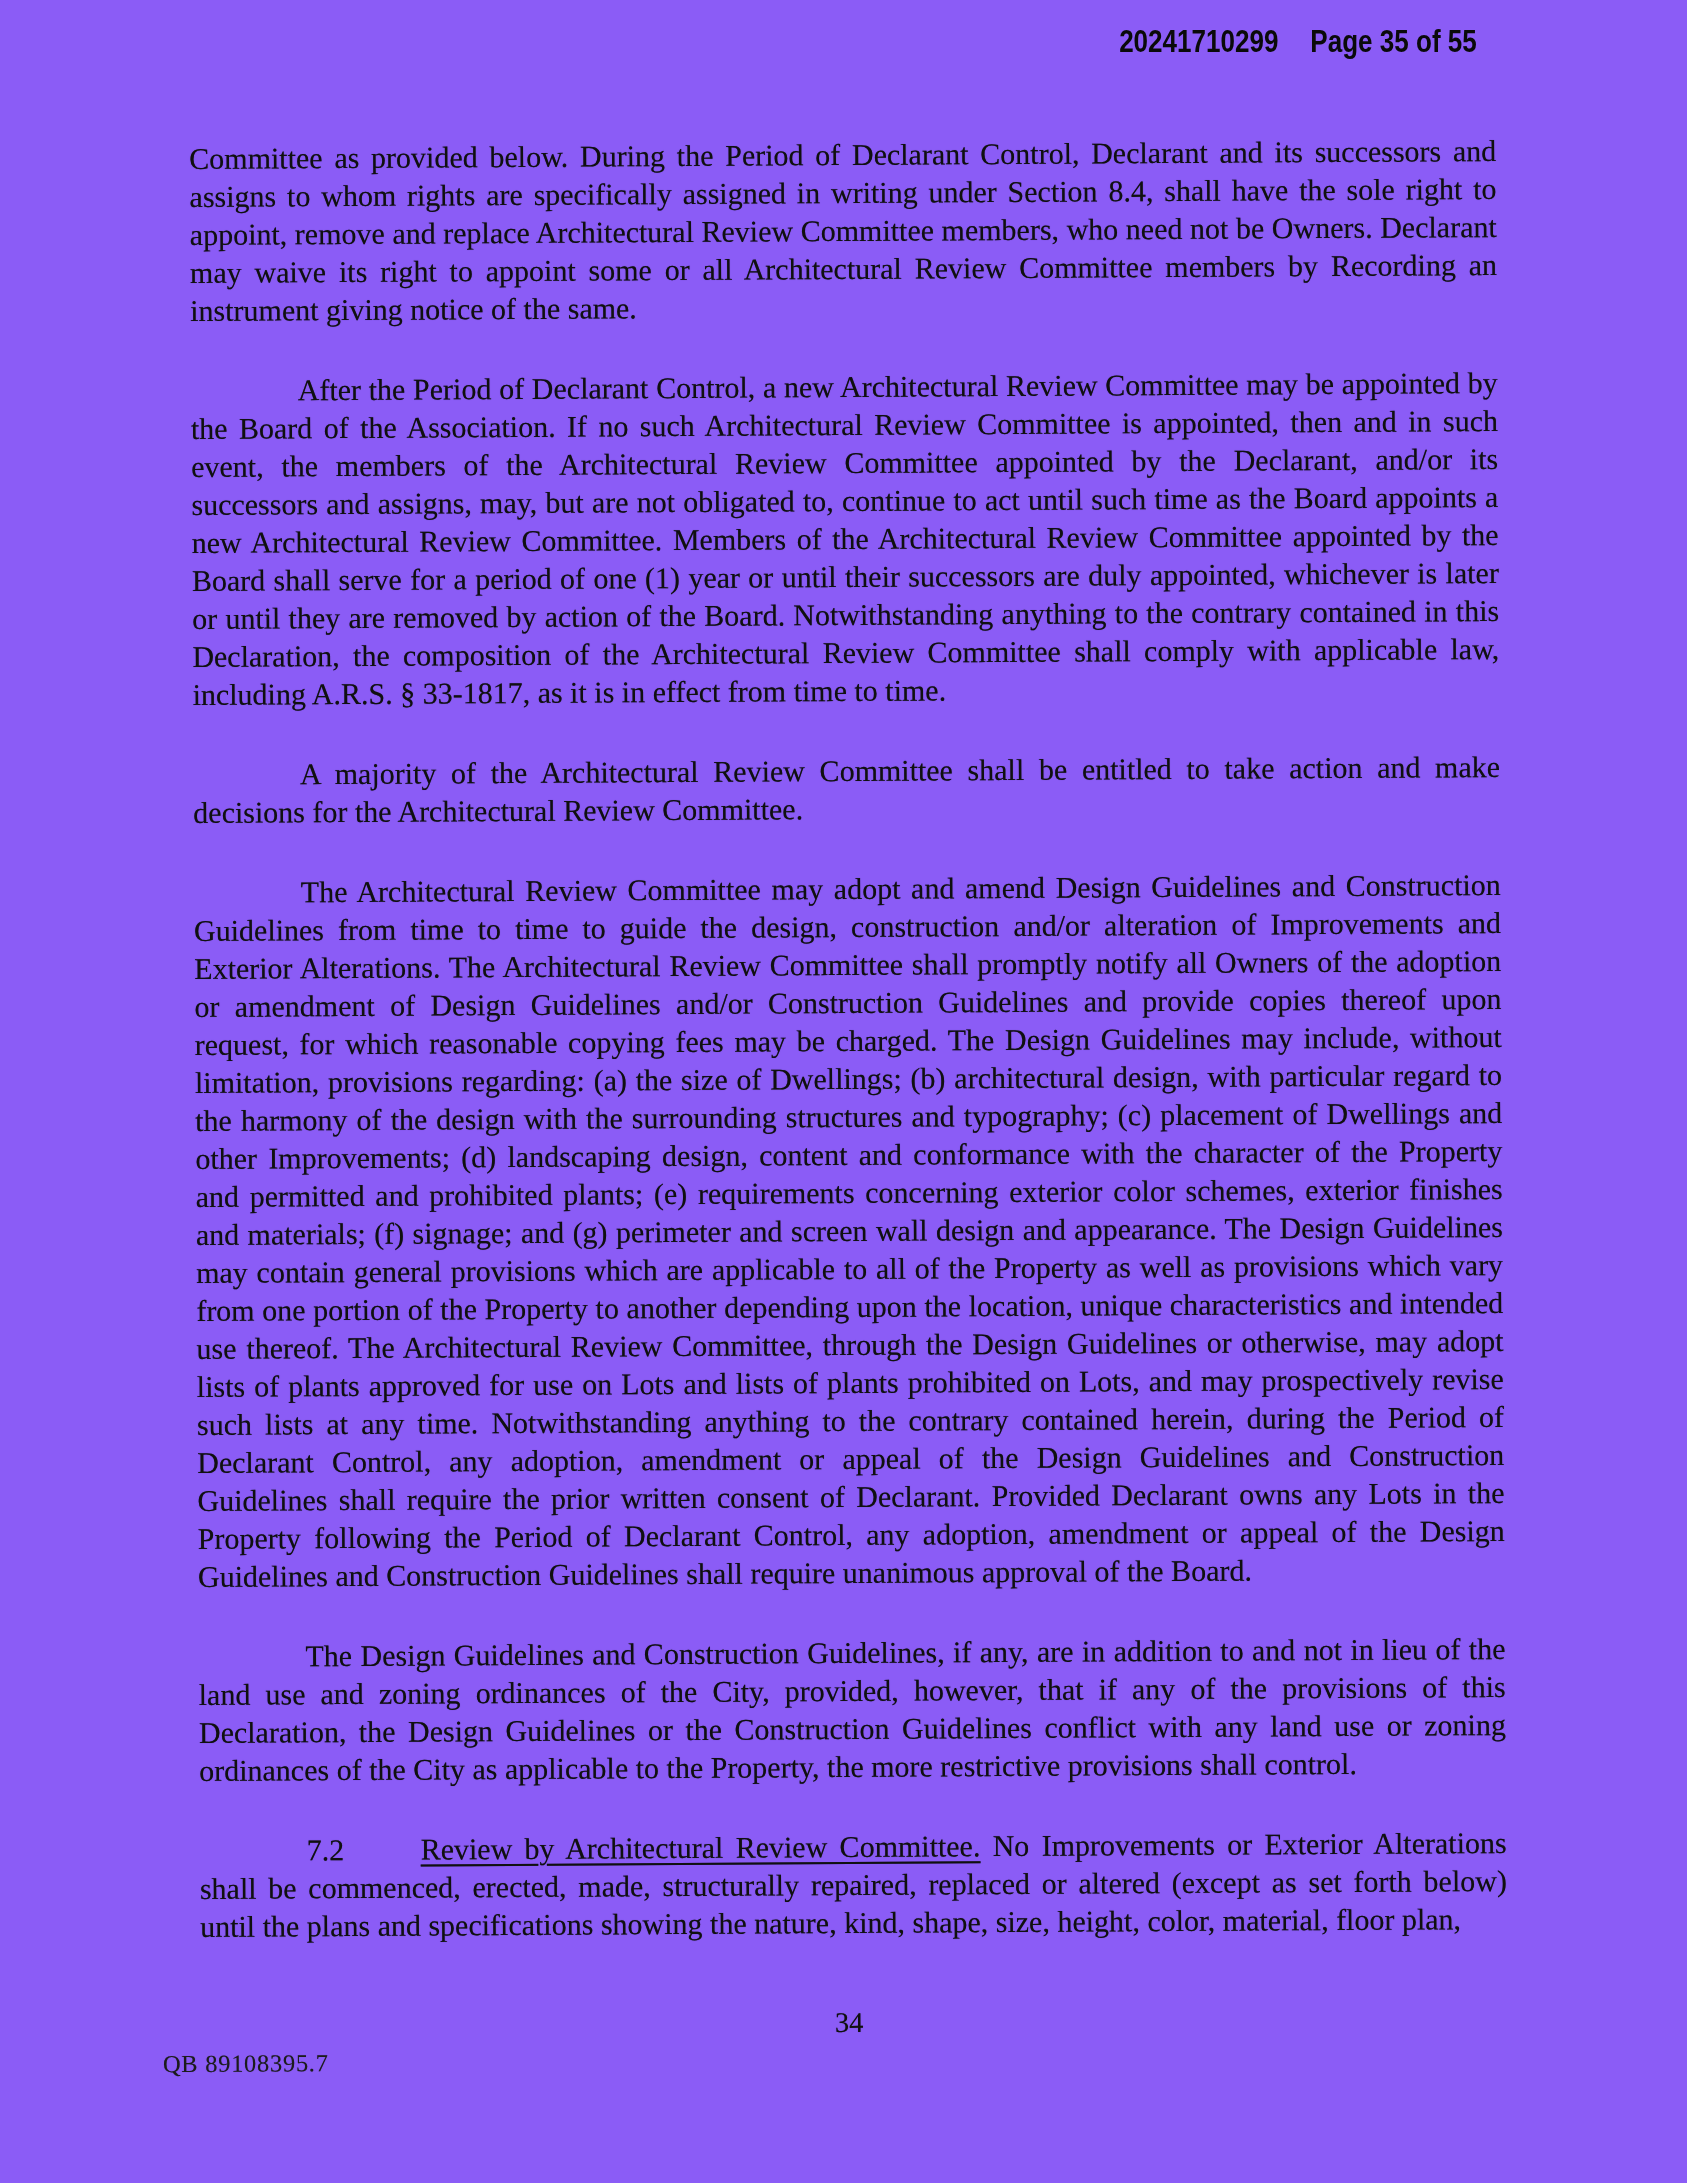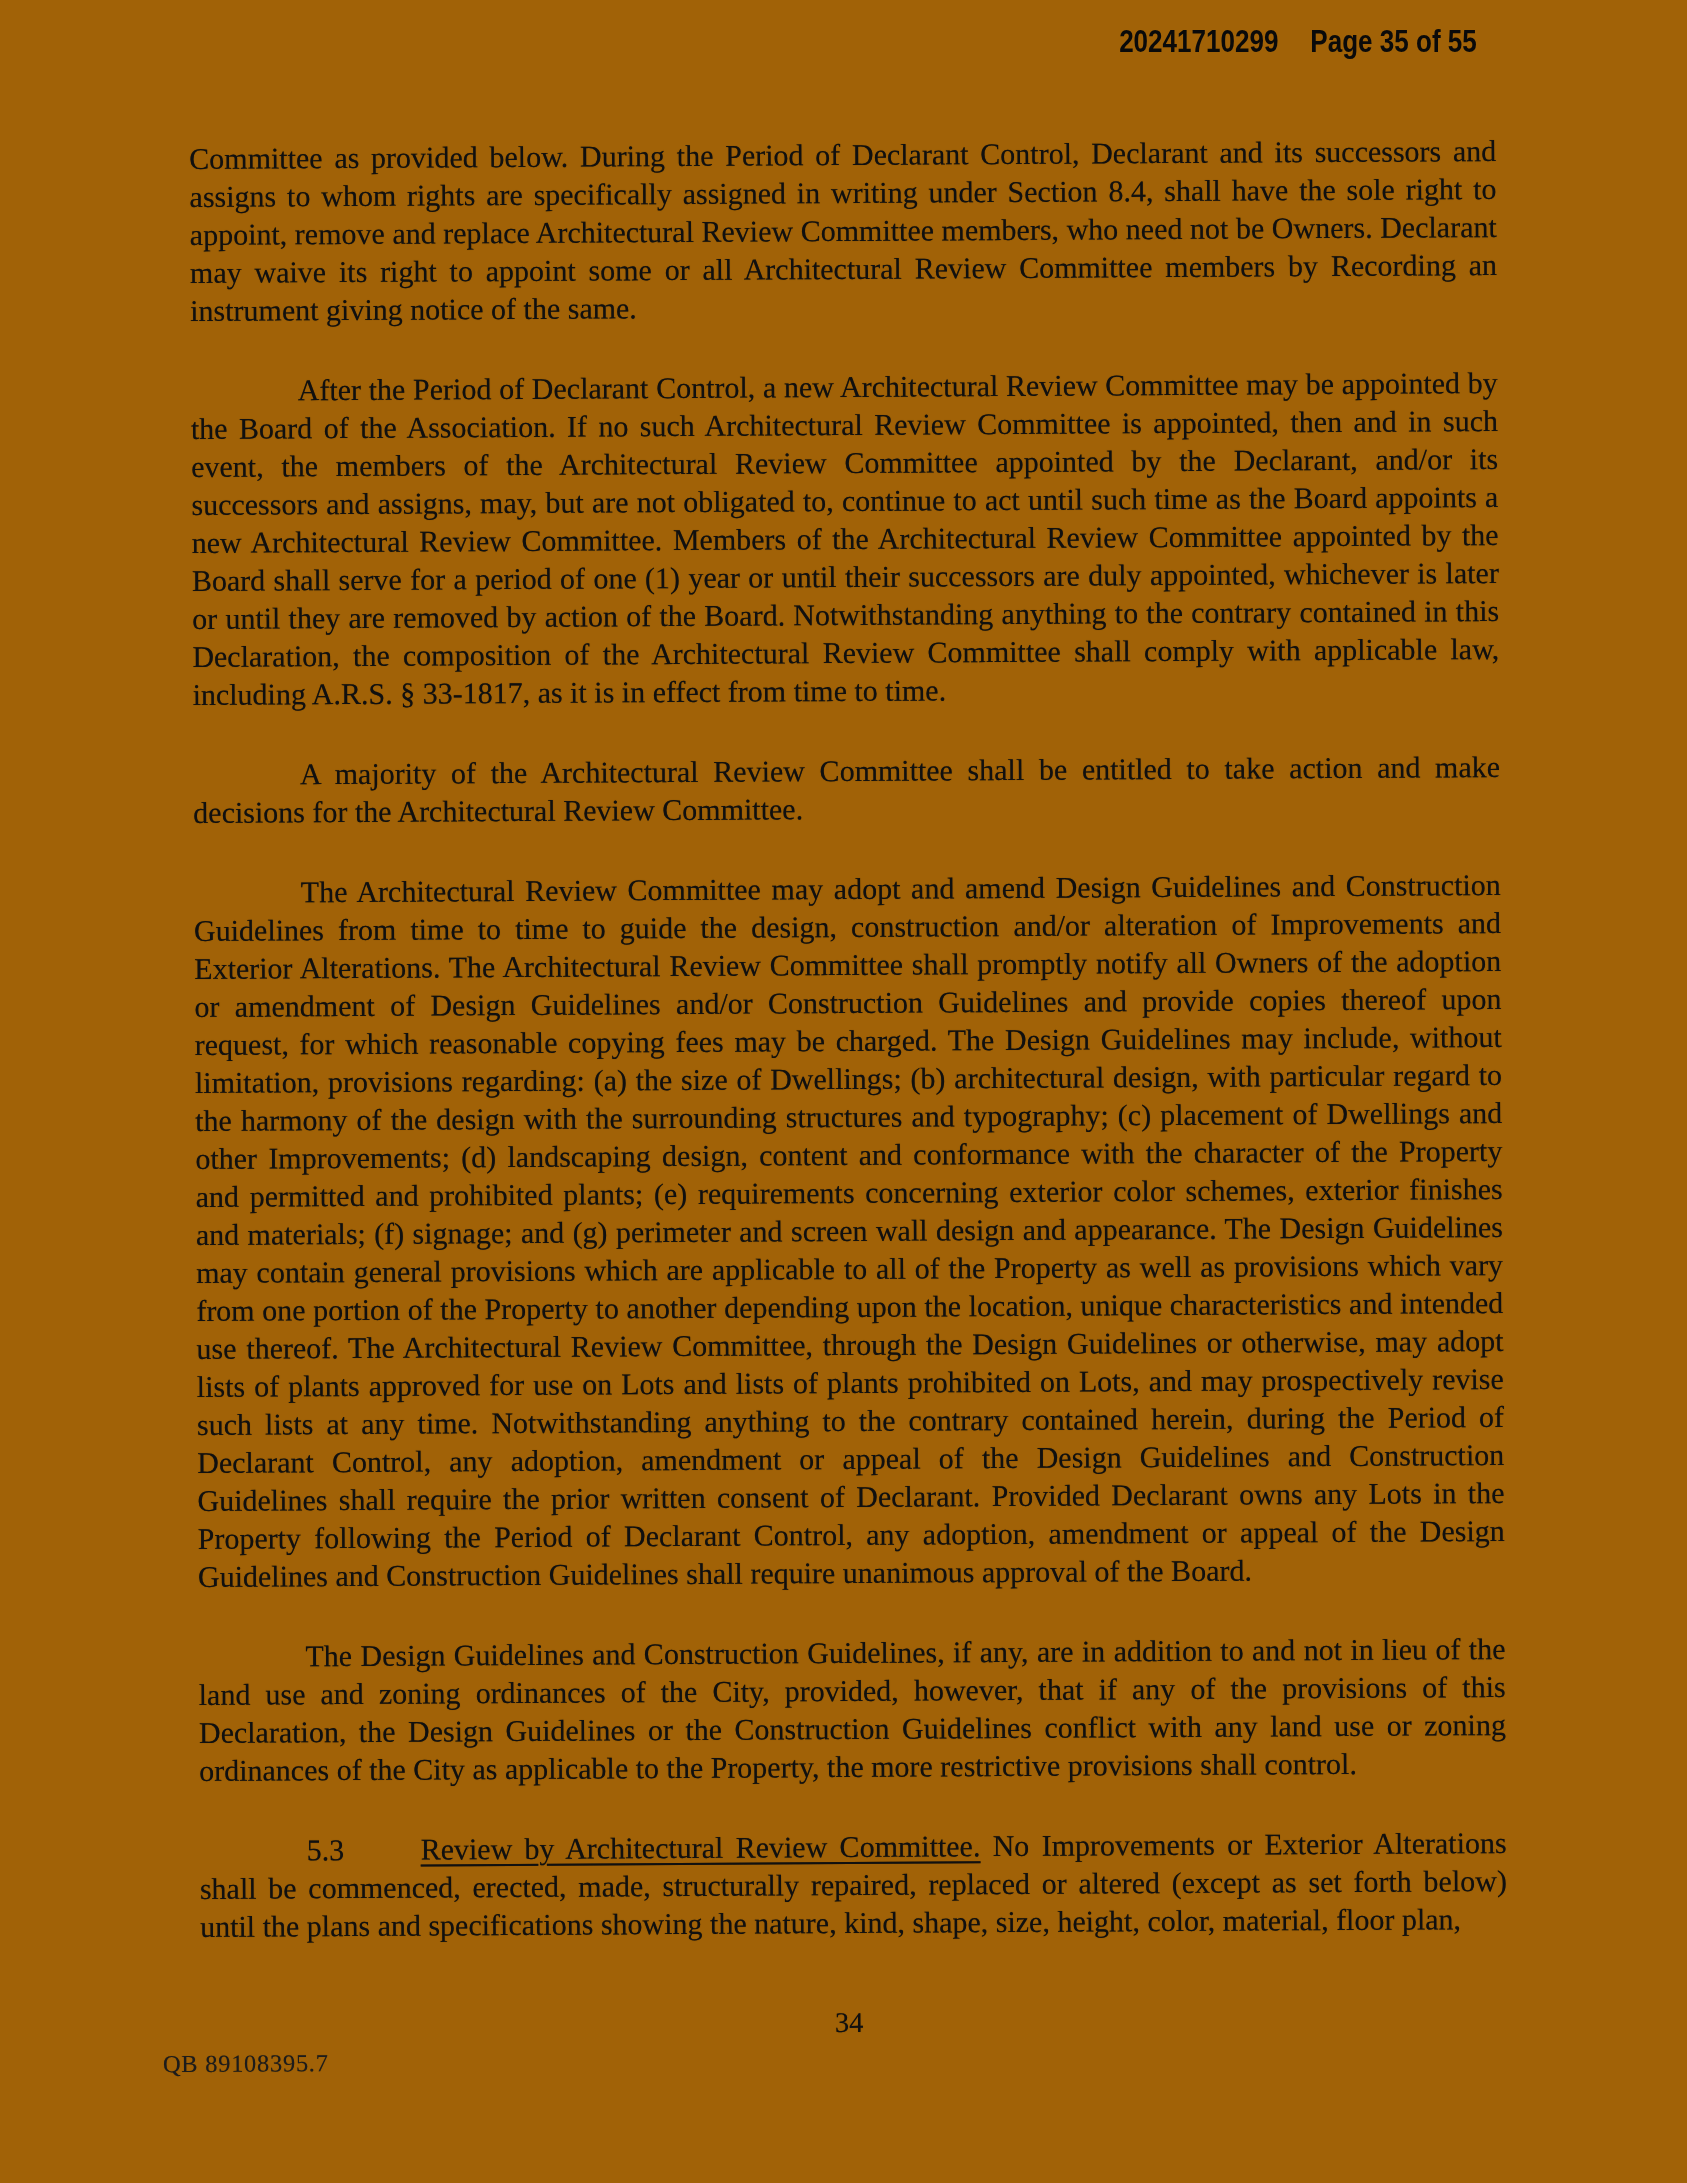--- a/index.html
+++ b/index.html
@@ -7,21 +7,21 @@
     padding: 0;
     width: 1687px;
     height: 2183px;
     background: #ffffff;
     overflow: hidden;
   }
   .page {
     position: relative;
     width: 1687px;
     height: 2183px;
-    background: #a16207;
+    background: #8b5cf6;
     font-family: "Liberation Serif", "DejaVu Serif", serif;
     color: #101010;
   }
   
   .stamp {
     position: absolute;
     top: 24px;
     right: 210px;
     font-family: "Liberation Sans", "DejaVu Sans", sans-serif;
     font-weight: 700;
@@ -100,21 +100,21 @@
       <p class="continuation">Committee as provided below. During the Period of Declarant Control, Declarant and its successors and assigns to whom rights are specifically assigned in writing under Section 8.4, shall have the sole right to appoint, remove and replace Architectural Review Committee members, who need not be Owners. Declarant may waive its right to appoint some or all Architectural Review Committee members by Recording an instrument giving notice of the same.</p>
 
       <p>After the Period of Declarant Control, a new Architectural Review Committee may be appointed by the Board of the Association. If no such Architectural Review Committee is appointed, then and in such event, the members of the Architectural Review Committee appointed by the Declarant, and/or its successors and assigns, may, but are not obligated to, continue to act until such time as the Board appoints a new Architectural Review Committee. Members of the Architectural Review Committee appointed by the Board shall serve for a period of one (1) year or until their successors are duly appointed, whichever is later or until they are removed by action of the Board. Notwithstanding anything to the contrary contained in this Declaration, the composition of the Architectural Review Committee shall comply with applicable law, including A.R.S. § 33-1817, as it is in effect from time to time.</p>
 
       <p>A majority of the Architectural Review Committee shall be entitled to take action and make decisions for the Architectural Review Committee.</p>
 
       <p>The Architectural Review Committee may adopt and amend Design Guidelines and Construction Guidelines from time to time to guide the design, construction and/or alteration of Improvements and Exterior Alterations. The Architectural Review Committee shall promptly notify all Owners of the adoption or amendment of Design Guidelines and/or Construction Guidelines and provide copies thereof upon request, for which reasonable copying fees may be charged. The Design Guidelines may include, without limitation, provisions regarding: (a) the size of Dwellings; (b) architectural design, with particular regard to the harmony of the design with the surrounding structures and typography; (c) placement of Dwellings and other Improvements; (d) landscaping design, content and conformance with the character of the Property and permitted and prohibited plants; (e) requirements concerning exterior color schemes, exterior finishes and materials; (f) signage; and (g) perimeter and screen wall design and appearance. The Design Guidelines may contain general provisions which are applicable to all of the Property as well as provisions which vary from one portion of the Property to another depending upon the location, unique characteristics and intended use thereof. The Architectural Review Committee, through the Design Guidelines or otherwise, may adopt lists of plants approved for use on Lots and lists of plants prohibited on Lots, and may prospectively revise such lists at any time. Notwithstanding anything to the contrary contained herein, during the Period of Declarant Control, any adoption, amendment or appeal of the Design Guidelines and Construction Guidelines shall require the prior written consent of Declarant. Provided Declarant owns any Lots in the Property following the Period of Declarant Control, any adoption, amendment or appeal of the Design Guidelines and Construction Guidelines shall require unanimous approval of the Board.</p>
 
       <p>The Design Guidelines and Construction Guidelines, if any, are in addition to and not in lieu of the land use and zoning ordinances of the City, provided, however, that if any of the provisions of this Declaration, the Design Guidelines or the Construction Guidelines conflict with any land use or zoning ordinances of the City as applicable to the Property, the more restrictive provisions shall control.</p>
 
-      <p><span class="sec-num">5.3</span><span class="sec-heading">Review by Architectural Review Committee.</span><span> No Improvements or Exterior Alterations shall be commenced, erected, made, structurally repaired, replaced or altered (except as set forth below) until the plans and specifications showing the nature, kind, shape, size, height, color, material, floor plan,</span></p>
+      <p><span class="sec-num">7.2</span><span class="sec-heading">Review by Architectural Review Committee.</span><span> No Improvements or Exterior Alterations shall be commenced, erected, made, structurally repaired, replaced or altered (except as set forth below) until the plans and specifications showing the nature, kind, shape, size, height, color, material, floor plan,</span></p>
 
     </div>
 
     <div class="pagenum">34</div>
 
     <div class="docref">QB 89108395.7</div>
 
   </div>
 
 </div>

